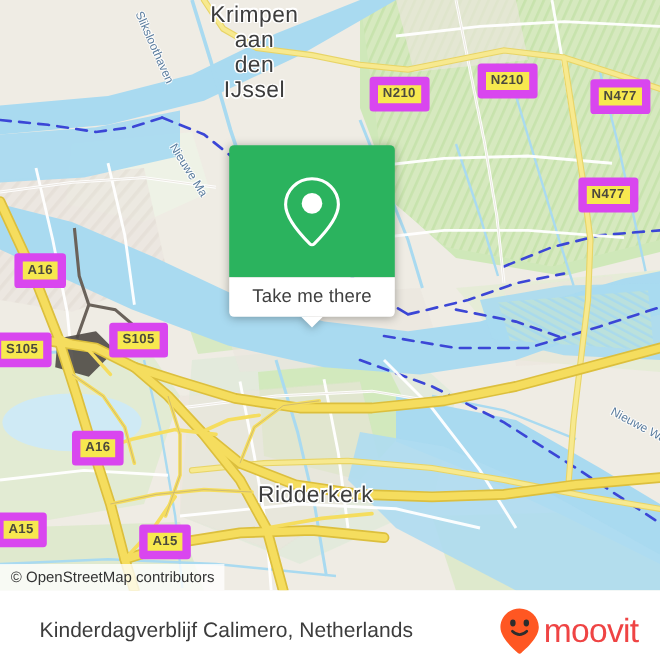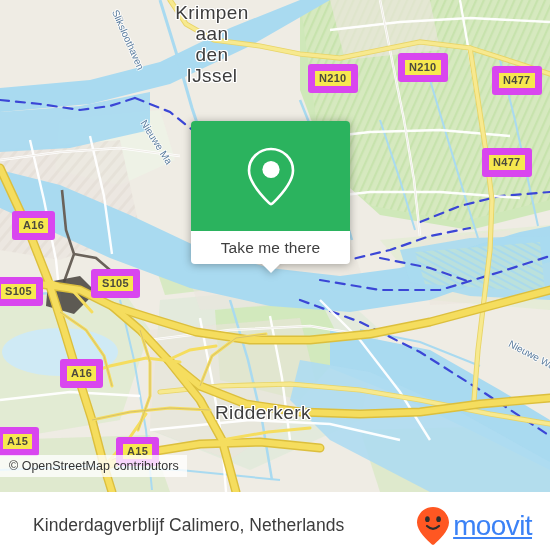--- a/index.html
+++ b/index.html
@@ -80,37 +80,37 @@
     padding: 1px 4px 2px 4px;
     line-height: 12px;
     white-space: nowrap;
     font-family: "Liberation Sans", sans-serif;
   }
 
   
   #attribution {
     position: absolute;
     left: 0;
-    bottom: 15px;
+    bottom: 0;
     background: rgba(255,255,255,.78);
     color: #333333;
     font-size: 12.5px;
     line-height: 22px;
     height: 22px;
     padding: 0 8px 0 9px;
     font-family: "Liberation Sans", sans-serif;
     white-space: nowrap;
   }
 
   
   #popup {
     position: absolute;
     left: 191px;
     top: 121px;
-    width: 159px;
+    width: 138px;
     filter: drop-shadow(0 1px 4px rgba(0,0,0,.32));
   }
   #popup-green {
     height: 110px;
     background: #2bb35e;
     border-radius: 4px 4px 0 0;
     display: flex;
     align-items: center;
     justify-content: center;
   }
@@ -162,25 +162,24 @@
     font-family: "Liberation Sans", sans-serif;
     white-space: nowrap;
   }
   #brand {
     display: flex;
     align-items: center;
     gap: 3px;
   }
   #brand-name {
     font-size: 28px;
-    color: #3b82f6;
+    color: #ef4444;
     letter-spacing: -.6px;
     font-family: "Liberation Sans", sans-serif;
     line-height: 28px;
-    text-decoration: underline;
   }
 </style>
 </head>
 <body>
 
 <div id="app">
 
   <div id="map">
 
     <svg id="map-svg" width="550" height="492" viewBox="0 0 550 492" xmlns="http://www.w3.org/2000/svg">

